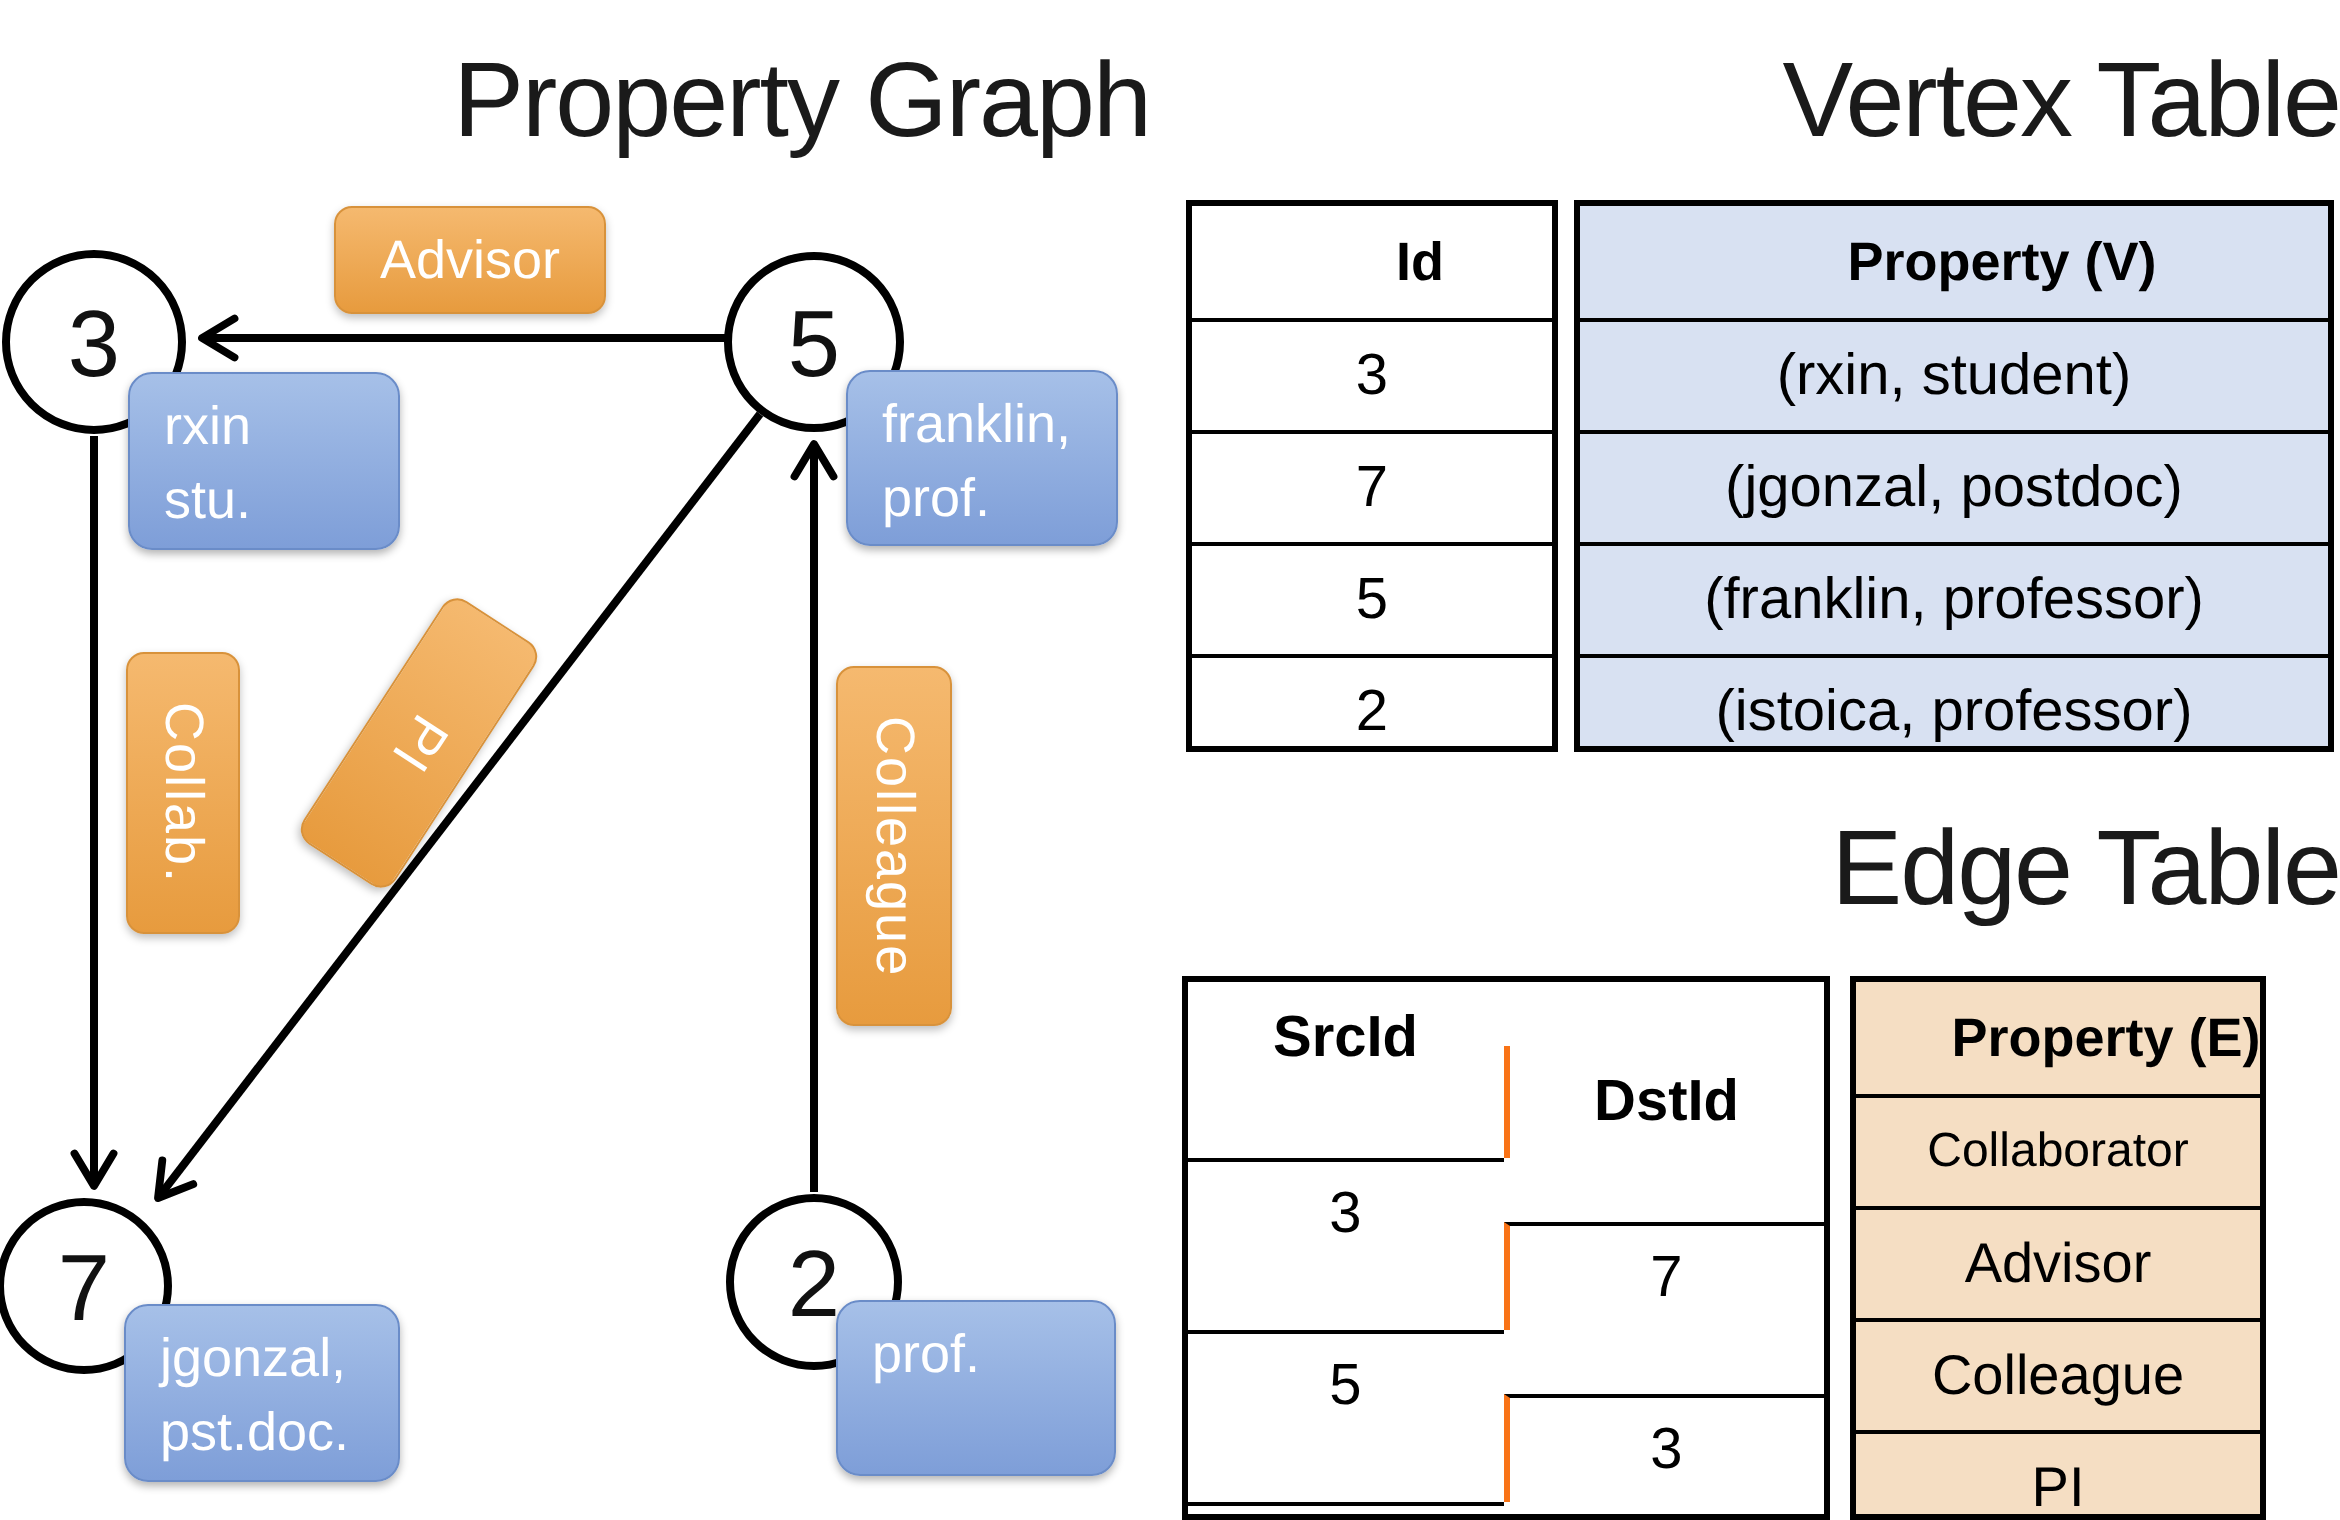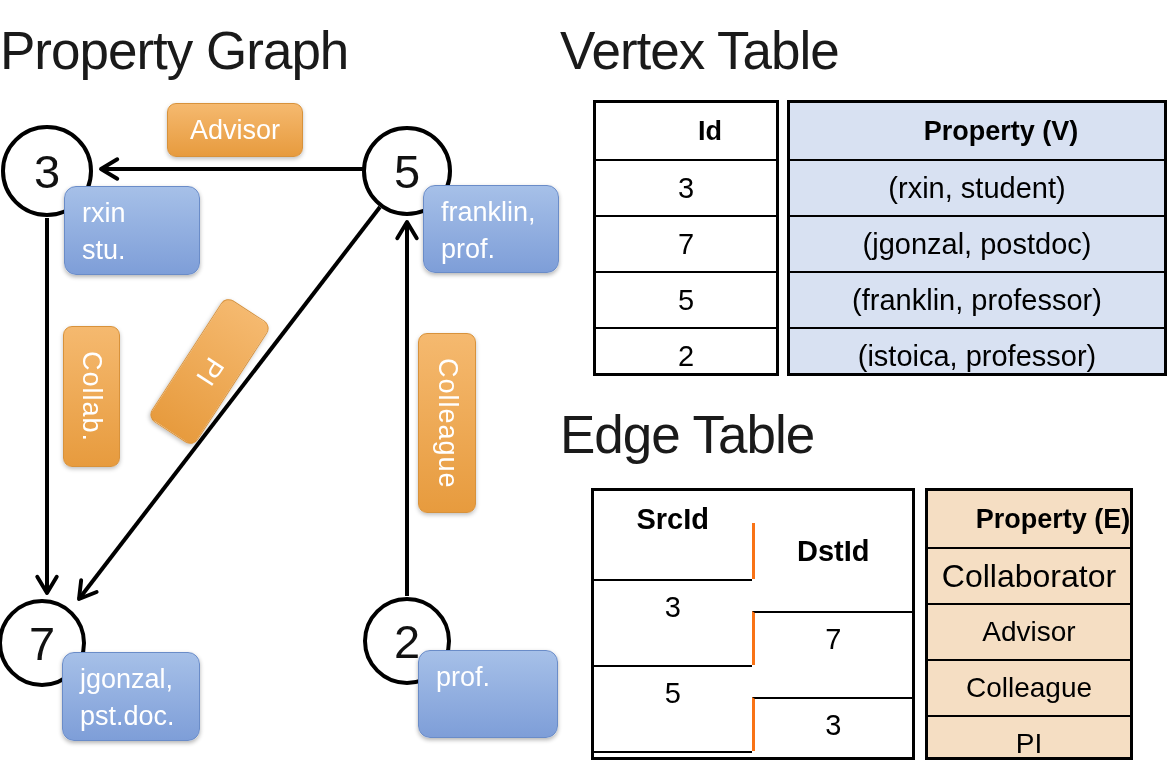--- a/index.html
+++ b/index.html
@@ -1,21 +1,21 @@
 <!DOCTYPE html>
 <html style="--edge-label-top: #F5B96F; --edge-label-bottom: #E79B3E; --edge-label-border: #D8923B; --vertex-card-top: #A6C0E8; --vertex-card-bottom: #7E9ED8; --vertex-card-border: #6A8CC8; --vertex-table-fill: #D8E1F2; --edge-table-fill: #F5DEC3; --line-color: #000000;"><head>
 <meta charset="utf-8">
 <style>
   html,body{margin:0;padding:0;background:#fff;}
   .canvas{
     position:relative;width:1170px;height:760px;background:#fff;overflow:hidden;
     font-family:"Liberation Sans","DejaVu Sans",sans-serif;color:#000;
   }
   .title{
-    position:absolute;text-align:left;font-size:53px;font-weight:400;
+    position:absolute;text-align:right;font-size:53px;font-weight:400;
     letter-spacing:-1px;color:#1a1a1a;white-space:nowrap;
   }
   
   .edges{position:absolute;left:0;top:0;}
   .node{
     position:absolute;border:4px solid #000;border-radius:50%;background:#fff;
     display:flex;align-items:center;justify-content:center;
     font-size:47px;font-weight:400;color:#111;box-sizing:border-box;
   }
   .vcard{
@@ -150,19 +150,19 @@
       <div class="c">2</div>
       <div class="c">5</div>
     </div>
     <div class="row">
       <div class="c">5</div>
       <div class="c">7</div>
     </div>
   </div>
   <div class="tbl orange" style="left:925px;top:488px;width:208px;height:272px;">
     <div class="cell head" style="height:56px;">Property (E)</div>
-    <div class="cell" style="font-size:32px;">Collaborator</div>
+    <div class="cell" style="font-size:24px;">Collaborator</div>
     <div class="cell" style="font-size:28px;">Advisor</div>
     <div class="cell" style="font-size:28px;">Colleague</div>
     <div class="cell" style="font-size:28px;">PI</div>
   </div>
 
 </div>
 
 </body></html>

